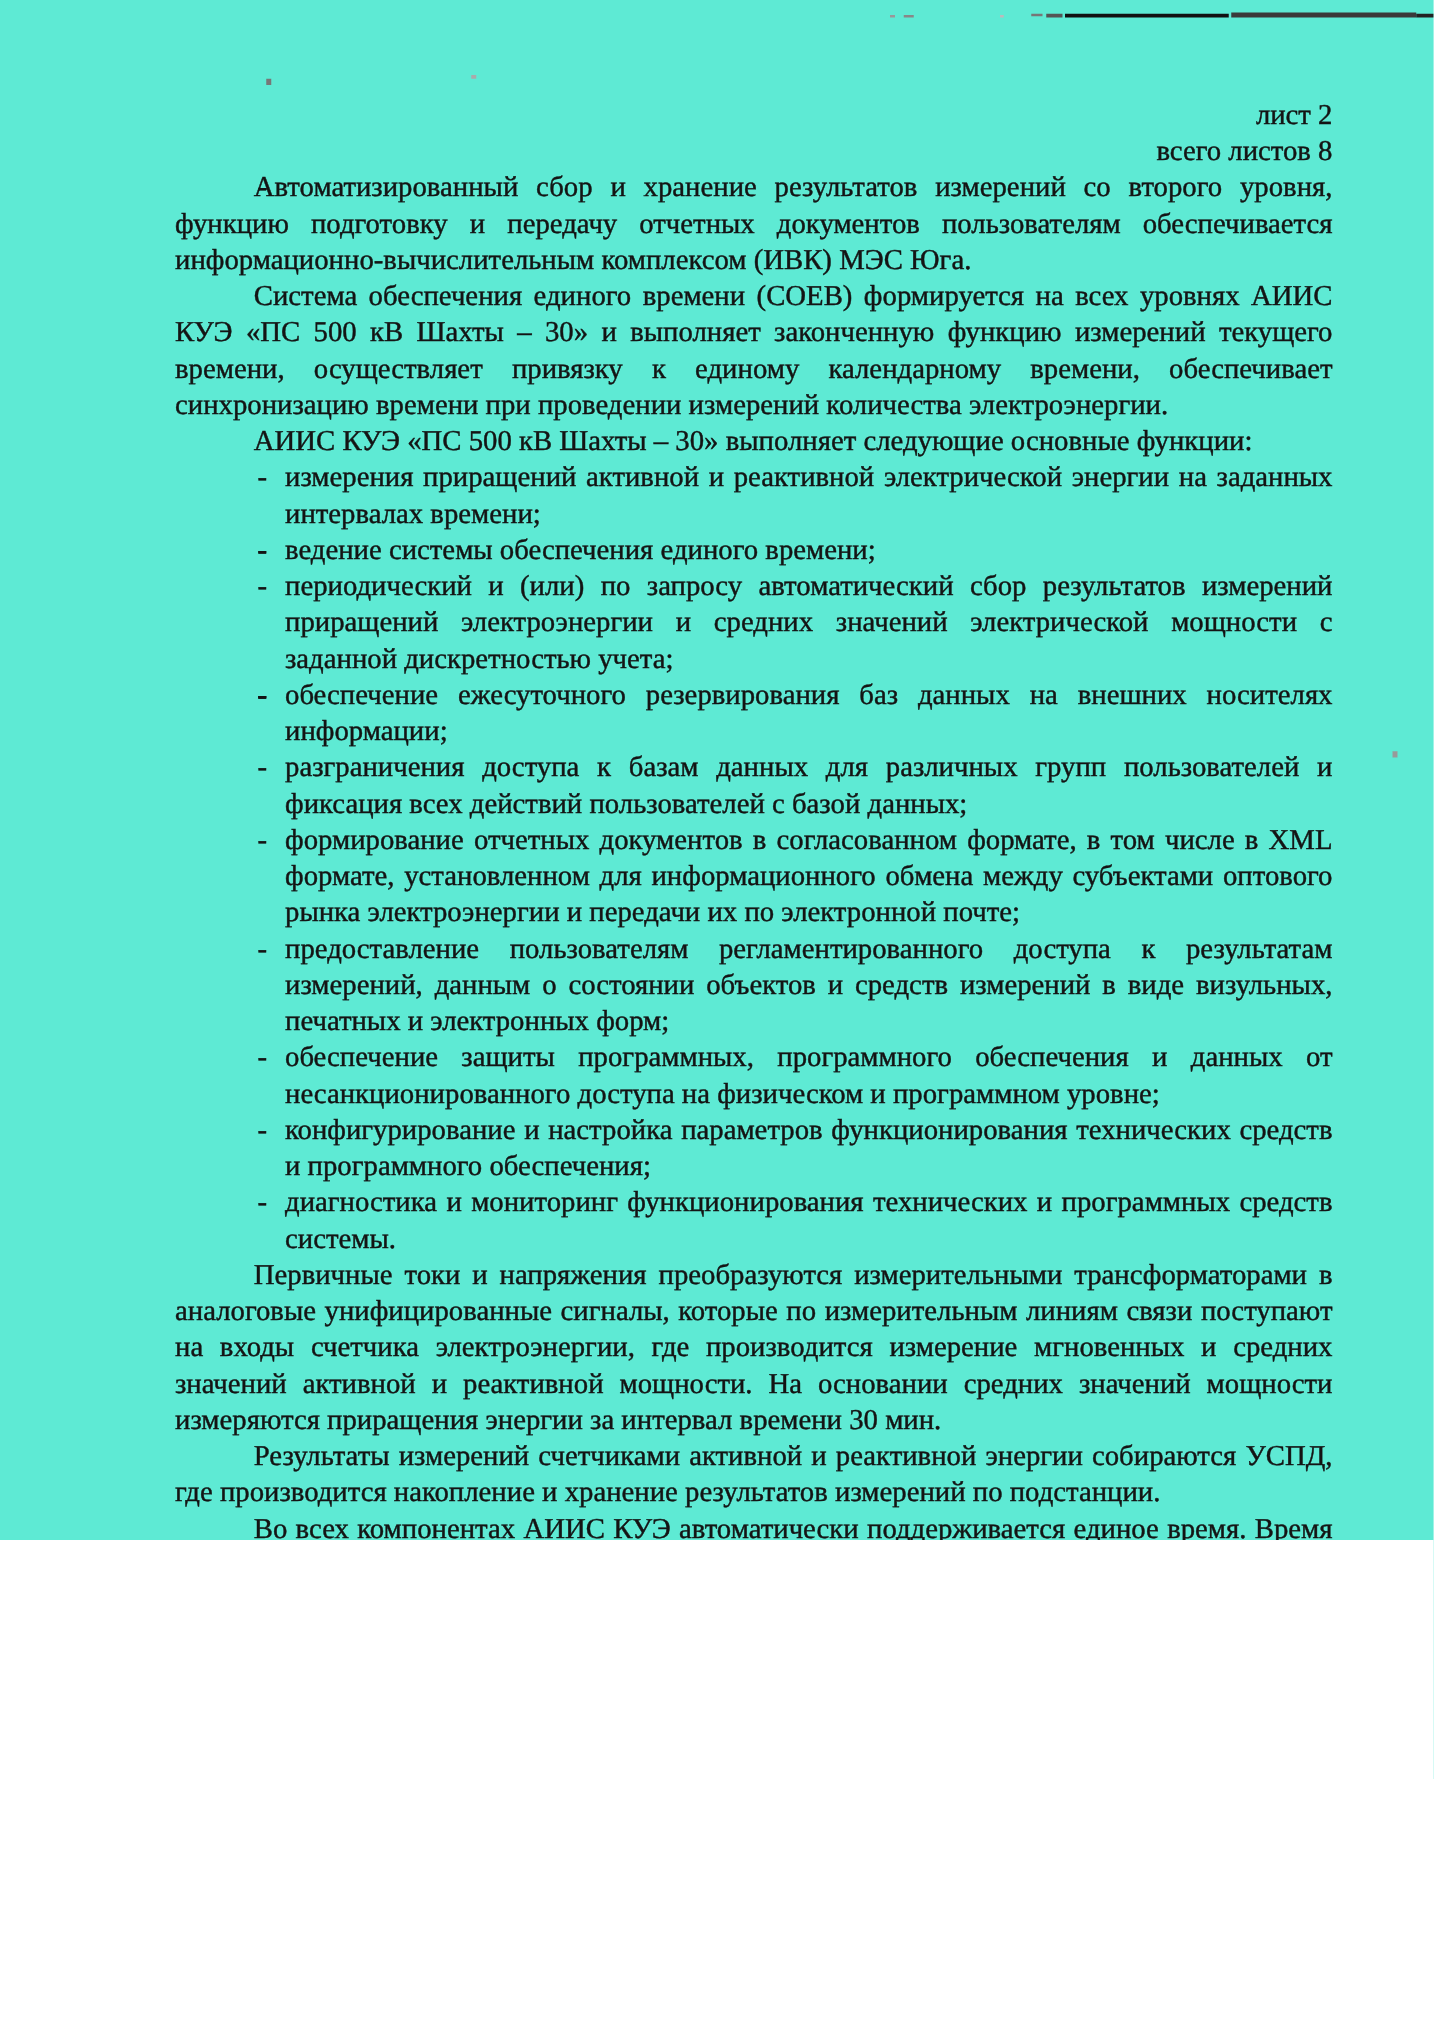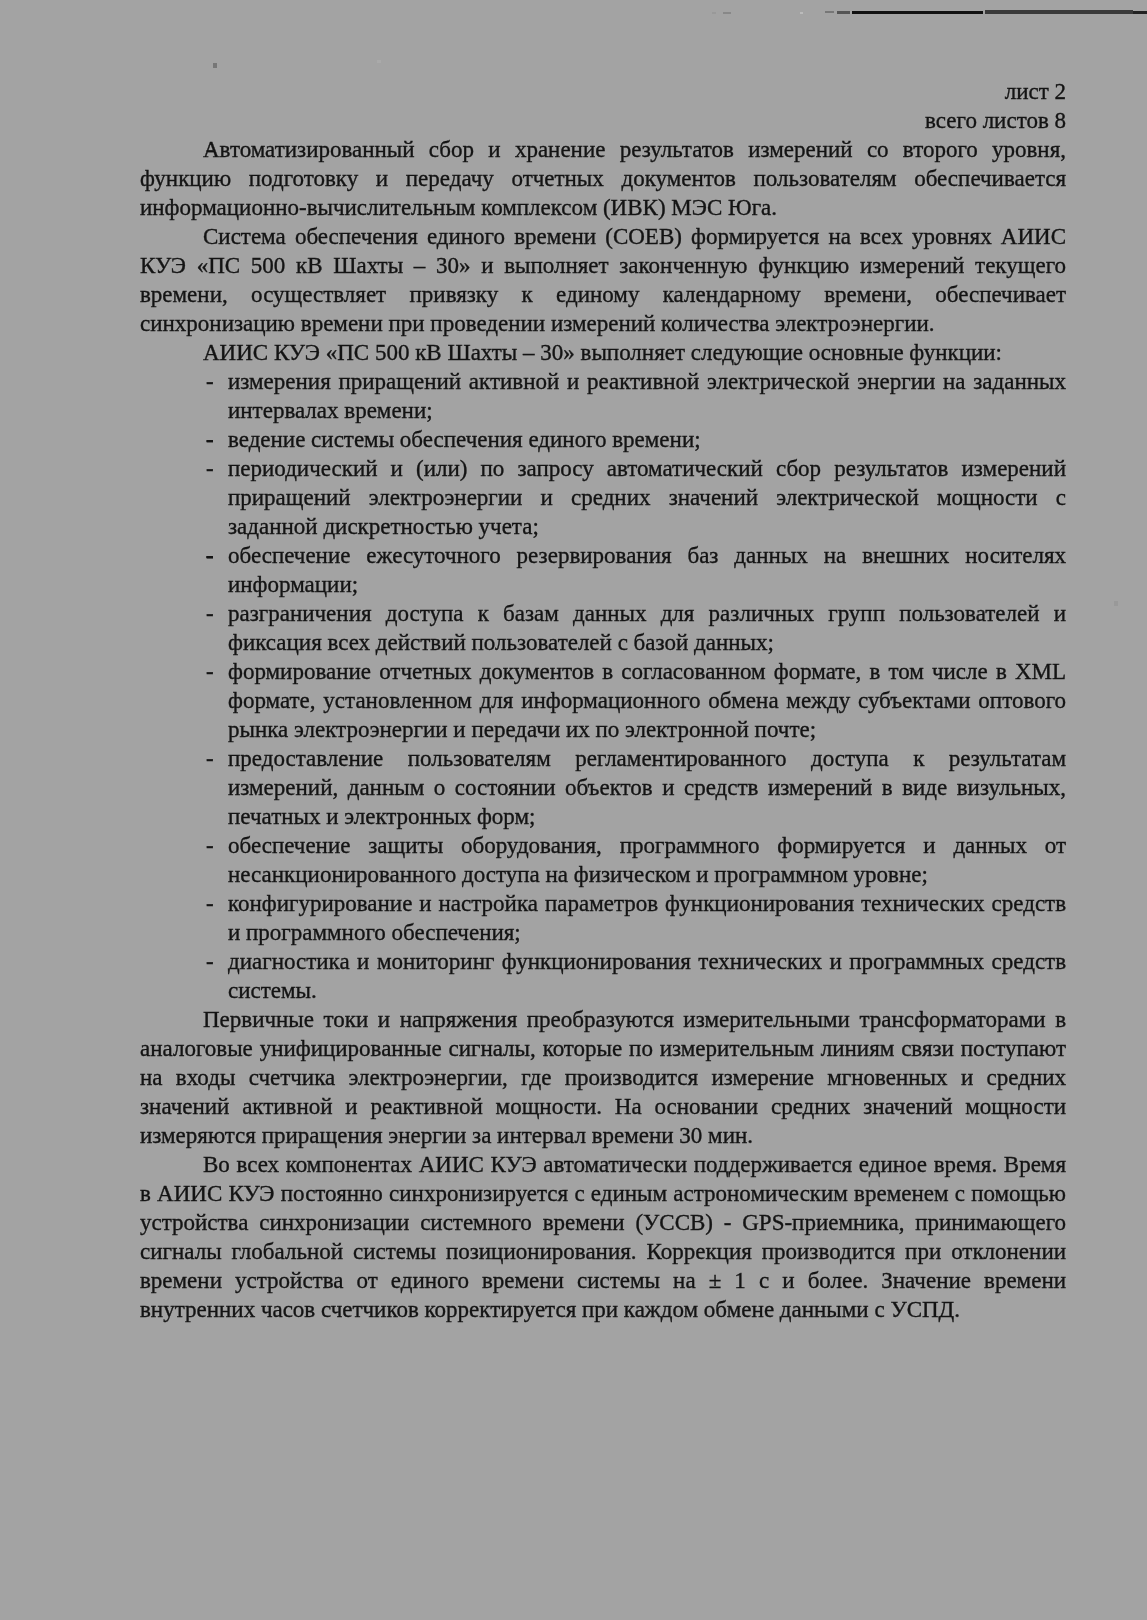--- a/index.html
+++ b/index.html
@@ -3,22 +3,22 @@
 <meta charset="utf-8">
 <style>
   html, body {
     margin: 0;
     padding: 0;
     background: #ffffff;
   }
   .page {
     position: relative;
     width: 1147px;
-    height: 1620px;
-    background: #a3a3a3;
+    height: 1232px;
+    background: #5eead4;
     overflow: hidden;
     font-family: "Liberation Serif", "DejaVu Serif", serif;
     color: #141414;
   }
   .textblock {
     position: absolute;
     left: 140px;
     top: 77px;
     width: 926px;
     font-size: 23px;
@@ -89,24 +89,25 @@
         <div class="hang-item"><span class="dash">-</span><span>измерения приращений активной и реактивной электрической энергии на заданных интервалах времени;</span></div>
         <div class="hang-item"><span class="dash">-</span></div>
         <div class="hang-item"><span class="dash">-</span><span>ведение системы обеспечения единого времени;</span></div>
         <div class="hang-item"><span class="dash">-</span><span>периодический и (или) по запросу автоматический сбор результатов измерений приращений электроэнергии и средних значений электрической мощности с заданной дискретностью учета;</span></div>
         <div class="hang-item"><span class="dash">-</span></div>
         <div class="hang-item"><span class="dash">-</span></div>
         <div class="hang-item"><span class="dash">-</span><span>обеспечение ежесуточного резервирования баз данных на внешних носителях информации;</span></div>
         <div class="hang-item"><span class="dash">-</span><span>разграничения доступа к базам данных для различных групп пользователей и фиксация всех действий пользователей с базой данных;</span></div>
         <div class="hang-item"><span class="dash">-</span><span>формирование отчетных документов в согласованном формате, в том числе в XML формате, установленном для информационного обмена между субъектами оптового рынка электроэнергии и передачи их по электронной почте;</span></div>
         <div class="hang-item"><span class="dash">-</span><span>предоставление пользователям регламентированного доступа к результатам измерений, данным о состоянии объектов и средств измерений в виде визульных, печатных и электронных форм;</span></div>
-        <div class="hang-item"><span class="dash">-</span><span>обеспечение защиты оборудования, программного формируется и данных от несанкционированного доступа на физическом и программном уровне;</span></div>
+        <div class="hang-item"><span class="dash">-</span><span>обеспечение защиты программных, программного обеспечения и данных от несанкционированного доступа на физическом и программном уровне;</span></div>
         <div class="hang-item"><span class="dash">-</span><span>конфигурирование и настройка параметров функционирования технических средств и программного обеспечения;</span></div>
         <div class="hang-item"><span class="dash">-</span><span>диагностика и мониторинг функционирования технических и программных средств системы.</span></div>
       </div>
 
     <p class="para">Первичные токи и напряжения преобразуются измерительными трансформаторами в аналоговые унифицированные сигналы, которые по измерительным линиям связи поступают на входы счетчика электроэнергии, где производится измерение мгновенных и средних значений активной и реактивной мощности. На основании средних значений мощности измеряются приращения энергии за интервал времени 30 мин.</p>
 
+    <p class="para">Результаты измерений счетчиками активной и реактивной энергии собираются УСПД, где производится накопление и хранение результатов измерений по подстанции.</p>
 
     <p class="para">Во всех компонентах АИИС КУЭ автоматически поддерживается единое время. Время в АИИС КУЭ постоянно синхронизируется с единым астрономическим временем с помощью устройства синхронизации системного времени (УССВ) - GPS-приемника, принимающего сигналы глобальной системы позиционирования. Коррекция производится при отклонении времени устройства от единого времени системы на ± 1 с и более. Значение времени внутренних часов счетчиков корректируется при каждом обмене данными с УСПД.</p>
 
   </div>
 </div>
 
 </body></html>

